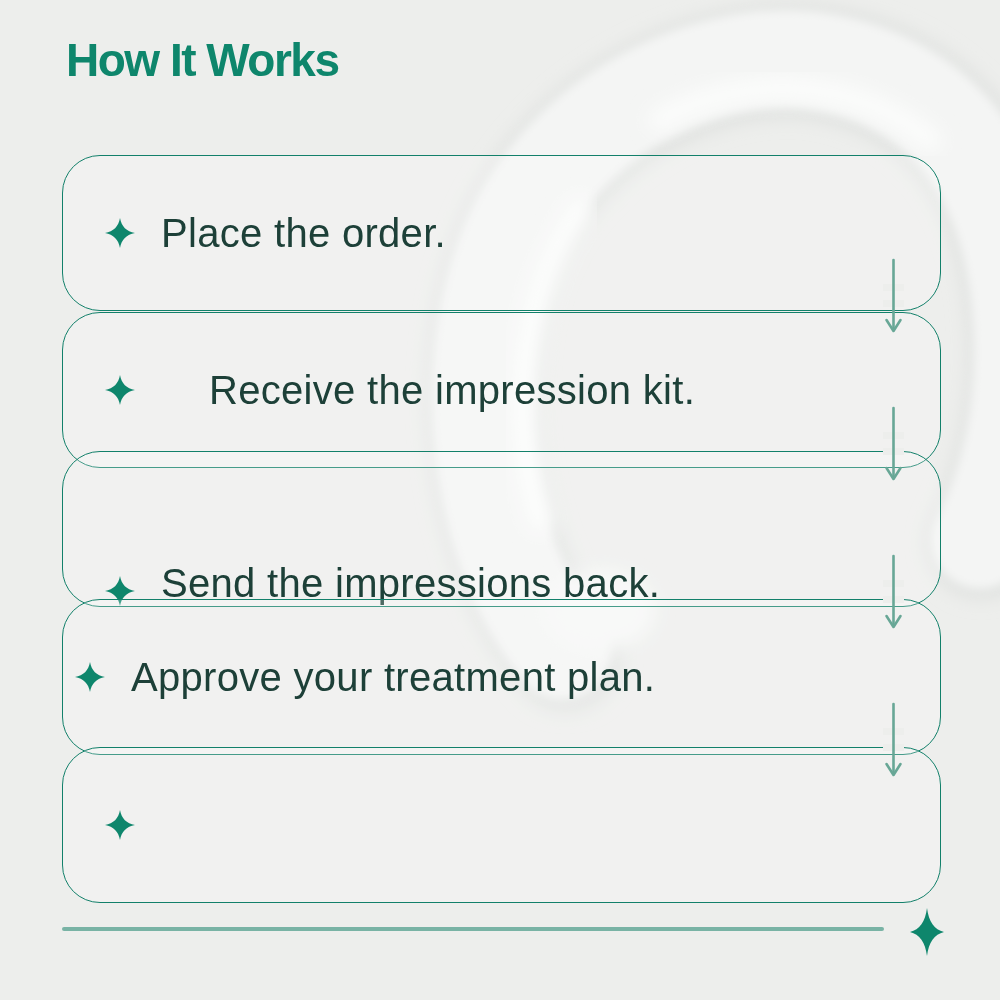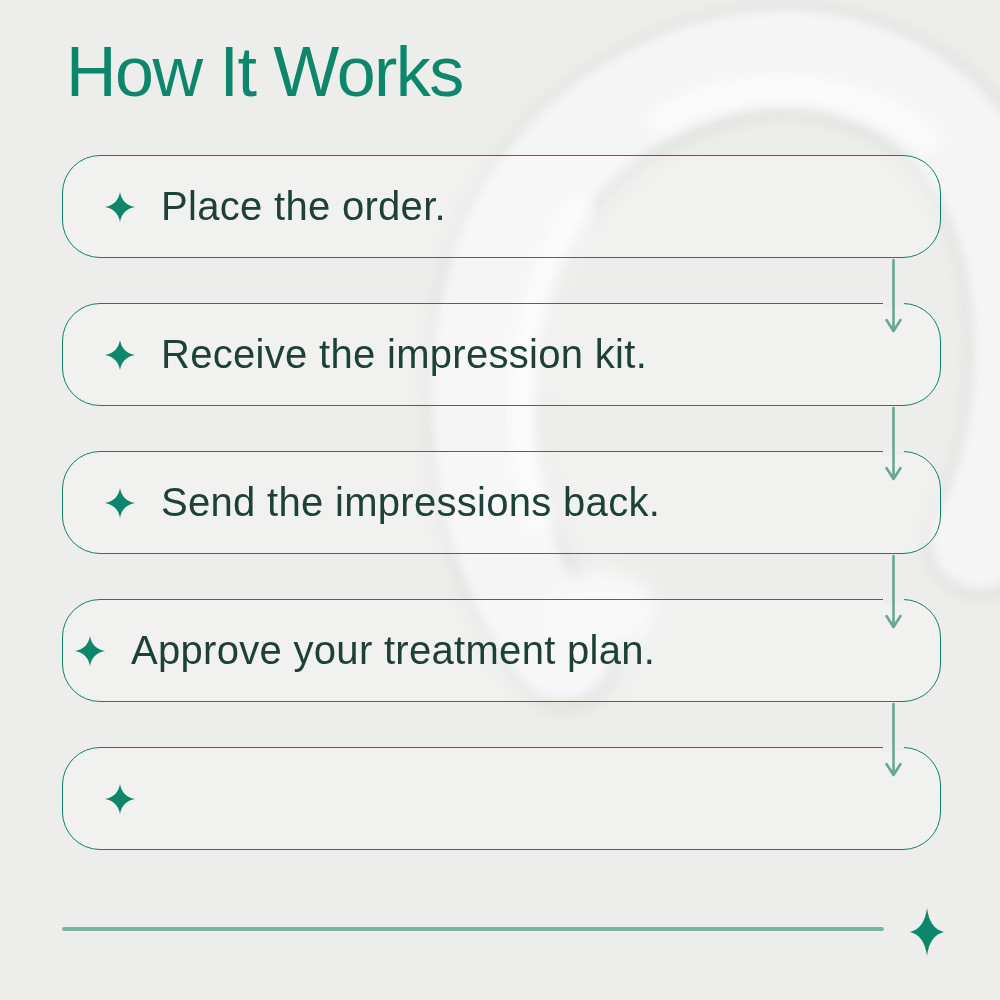--- a/index.html
+++ b/index.html
@@ -19,27 +19,27 @@
     background:var(--bg);
     overflow:hidden;
     margin:0 auto;
   }
   .bg-photo{
     position:absolute; left:0; top:0; width:1000px; height:1000px;
     pointer-events:none;
   }
   .page-title{
     position:absolute; left:66px; top:36px;
-    font-size:70px; font-weight:400; letter-spacing:-1.5px;
+    font-size:46px; font-weight:700; letter-spacing:-1.5px;
     color:var(--accent);
     line-height:1.05;
     white-space:nowrap;
   }
   .step-box{
-    position:absolute; left:62px; width:879px; height:103px;
+    position:absolute; left:62px; width:879px; height:156px;
     border:1.6px solid var(--border);
     border-radius:38px;
     background:rgba(255,255,255,0.22);
     display:flex; align-items:center;
     padding-left:42px;
     z-index:2;
   }
   .bullet{ width:30px; height:30px; flex:0 0 auto; }
   .bullet path{ fill:var(--accent); }
   .step-label{
@@ -103,28 +103,28 @@
   <h1 class="page-title">How It Works</h1>
 
   <div id="steps">
   <div class="step-box" style="top: 155px;">
     <svg class="bullet" viewBox="0 0 24 24" aria-hidden="true">
       <path d="M12 0 C13.2 6.8 17.2 10.8 24 12 C17.2 13.2 13.2 17.2 12 24 C10.8 17.2 6.8 13.2 0 12 C6.8 10.8 10.8 6.8 12 0 Z"></path>
     </svg>
     <span class="step-label">Place the order.</span>
   </div>
 
-  <div class="step-box" style="top: 303px;">
+  <div class="step-box" style="top: 312px; gap: 48px;">
     <svg class="bullet" viewBox="0 0 24 24" aria-hidden="true">
       <path d="M12 0 C13.2 6.8 17.2 10.8 24 12 C17.2 13.2 13.2 17.2 12 24 C10.8 17.2 6.8 13.2 0 12 C6.8 10.8 10.8 6.8 12 0 Z"></path>
     </svg>
     <span class="step-label">Receive the impression kit.</span>
   </div>
 
-  <div class="step-box" style="top: 451px;">
+  <div class="step-box" style="top: 451px; align-items: flex-end;">
     <svg class="bullet" viewBox="0 0 24 24" aria-hidden="true">
       <path d="M12 0 C13.2 6.8 17.2 10.8 24 12 C17.2 13.2 13.2 17.2 12 24 C10.8 17.2 6.8 13.2 0 12 C6.8 10.8 10.8 6.8 12 0 Z"></path>
     </svg>
     <span class="step-label">Send the impressions back.</span>
   </div>
 
   <div class="step-box" style="top: 599px; padding-left: 12px;">
     <svg class="bullet" viewBox="0 0 24 24" aria-hidden="true">
       <path d="M12 0 C13.2 6.8 17.2 10.8 24 12 C17.2 13.2 13.2 17.2 12 24 C10.8 17.2 6.8 13.2 0 12 C6.8 10.8 10.8 6.8 12 0 Z"></path>
     </svg>

